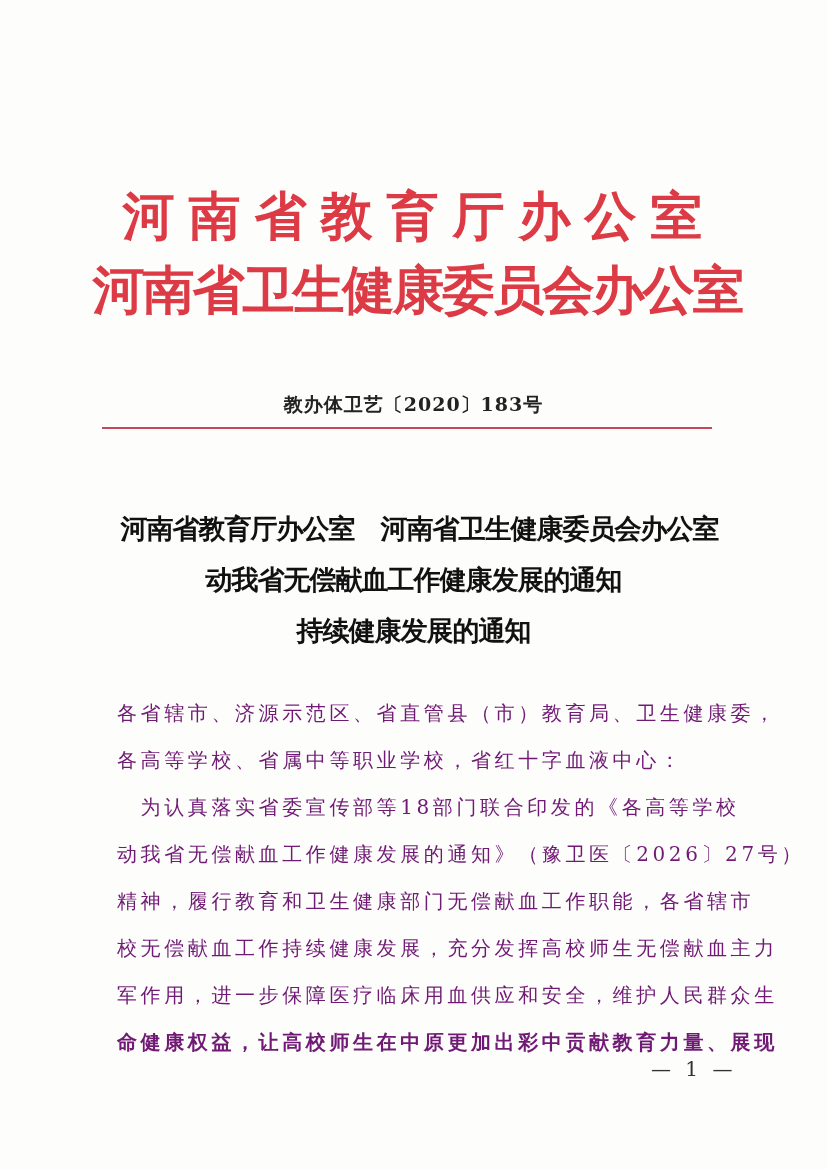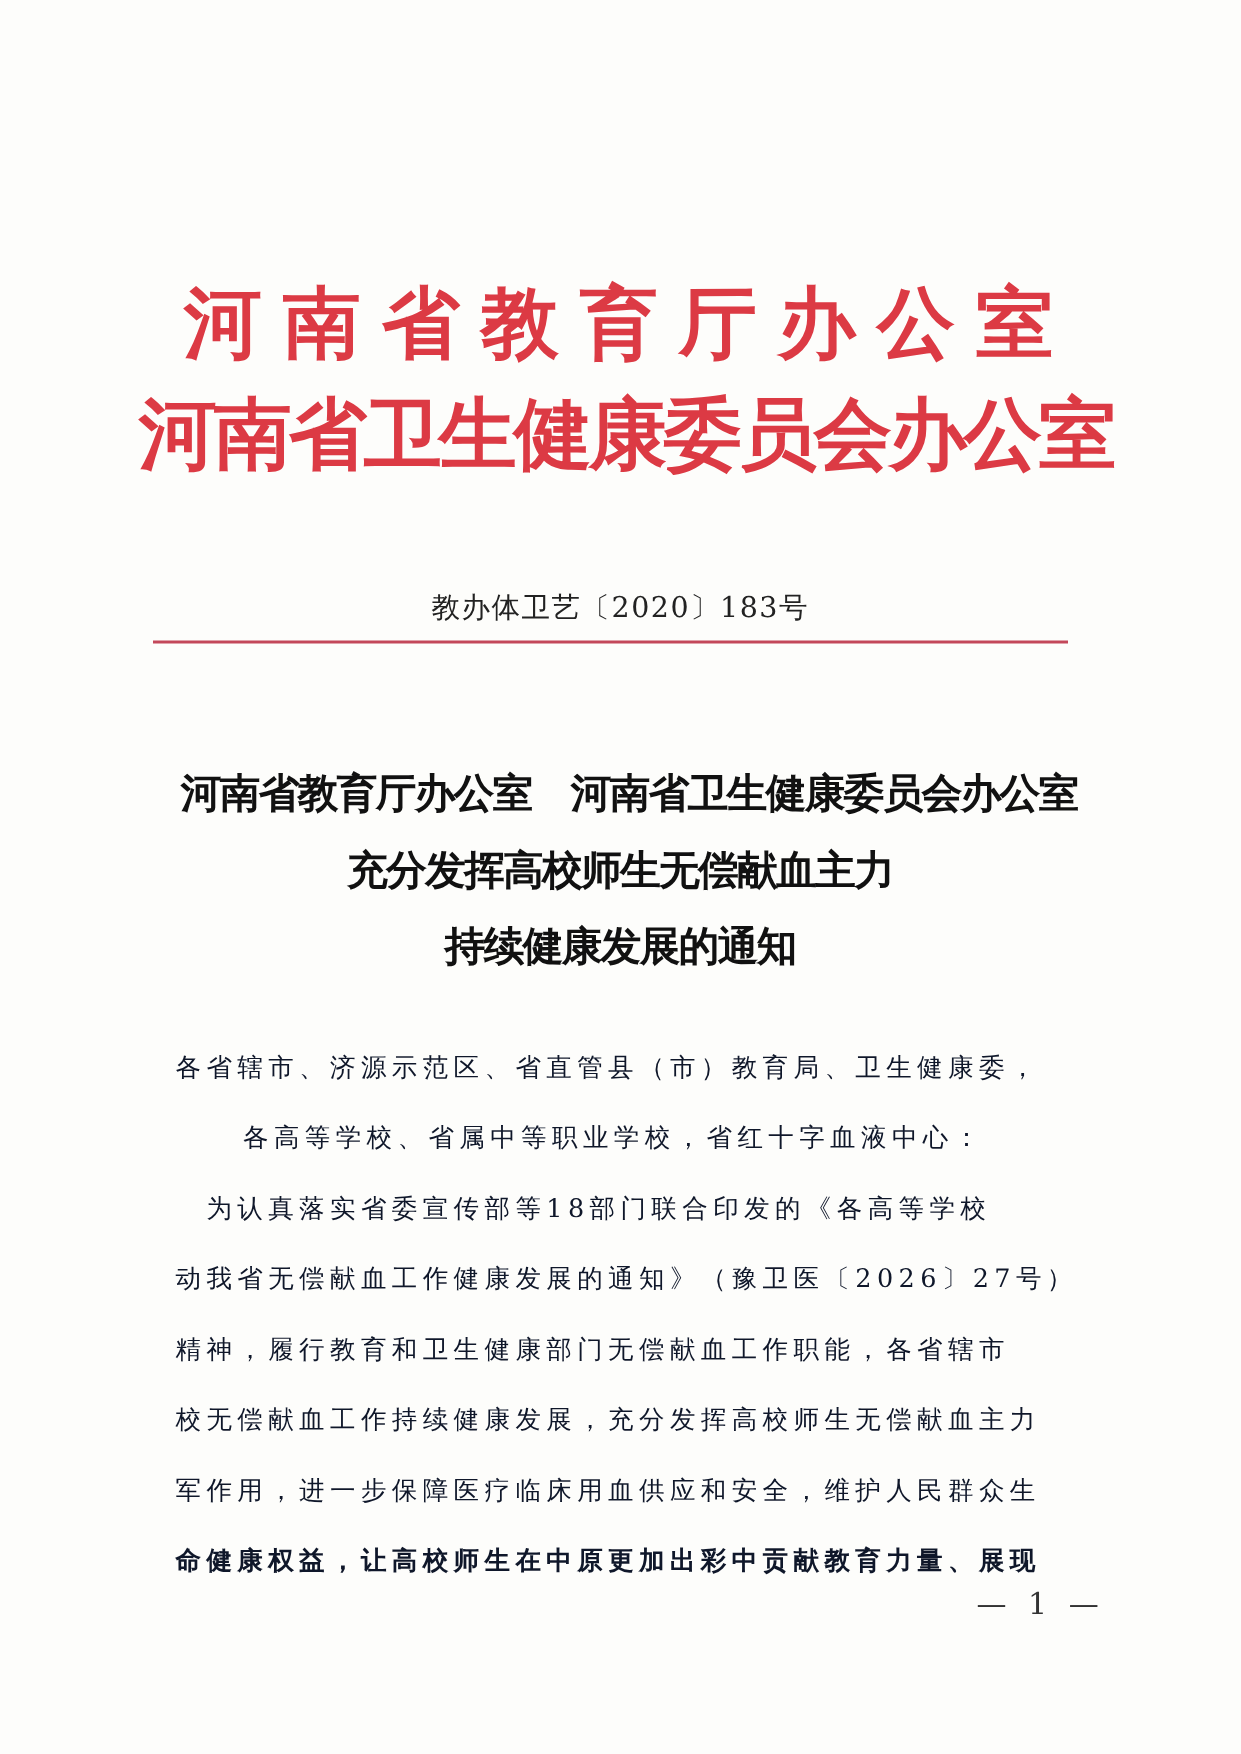--- a/index.html
+++ b/index.html
@@ -8,55 +8,55 @@
     font-family: "DejaVu Serif", "Liberation Serif", serif; color: #1a1a1a;
   }
   .header-line {
     position: absolute; left: 0; width: 827px; text-align: center;
     color: #dc3a44; font-family: "DejaVu Serif", serif; font-weight: bold; white-space: nowrap;
   }
   #hl1 { top: 186px; font-size: 52px; letter-spacing: 14px; line-height: 60px; left: 6px; }
   #hl2 { top: 260px; font-size: 52px; letter-spacing: -2px; line-height: 60px; left: 4px; }
   #docno {
     position: absolute; top: 392px; left: 0; width: 827px; text-align: center;
-    font-size: 19px; letter-spacing: 1px; color: #222;
+    font-size: 19px; letter-spacing: 1px; color: #222; font-weight: bold;
   }
   #redline {
     position: absolute; top: 427px; left: 102px; width: 610px; height: 2px; background: #c3485a;
   }
   .title {
     position: absolute; left: 0; width: 827px; text-align: center; font-weight: bold;
     font-size: 27px; color: #111; white-space: nowrap; letter-spacing: -1px;
   }
   #t1 { top: 511px; left: 6px; }
   #t2 { top: 562px; }
   #t3 { top: 613px; }
   .body-line {
-    position: absolute; left: 117px; font-size: 17px; color: #0f172a; white-space: nowrap; letter-spacing: 3.6px;
+    position: absolute; left: 117px; font-size: 20px; color: #701a75; white-space: nowrap; letter-spacing: 3.6px;
   }
   #pagenum {
     position: absolute; top: 1057px; left: 651px; font-size: 20px; color: #333; white-space: nowrap; letter-spacing: 4px;
   }
 </style>
 </head>
 <body>
 
 <div>
   <div id="hl1" class="header-line">河南省教育厅办公室</div>
   <div id="hl2" class="header-line">河南省卫生健康委员会办公室</div>
 
   <div id="docno">教办体卫艺〔2020〕183号</div>
   <div id="redline"></div>
 
   <div id="t1" class="title">河南省教育厅办公室　河南省卫生健康委员会办公室</div>
-  <div id="t2" class="title">充分发挥高校师生无偿献血主力</div>
+  <div id="t2" class="title">动我省无偿献血工作健康发展的通知</div>
   <div id="t3" class="title">持续健康发展的通知</div>
 
   <div class="body-line" style="top:700px;">各省辖市、济源示范区、省直管县（市）教育局、卫生健康委，</div>
-  <div class="body-line" style="top:747px;margin-left:45px;">各高等学校、省属中等职业学校，省红十字血液中心：</div>
+  <div class="body-line" style="top:747px;">各高等学校、省属中等职业学校，省红十字血液中心：</div>
   <div class="body-line" style="top:794px;">　为认真落实省委宣传部等18部门联合印发的《各高等学校</div>
   <div class="body-line" style="top:841px;">动我省无偿献血工作健康发展的通知》（豫卫医〔2026〕27号）</div>
   <div class="body-line" style="top:888px;">精神，履行教育和卫生健康部门无偿献血工作职能，各省辖市</div>
   <div class="body-line" style="top:935px;">校无偿献血工作持续健康发展，充分发挥高校师生无偿献血主力</div>
   <div class="body-line" style="top:982px;text-align:center;">军作用，进一步保障医疗临床用血供应和安全，维护人民群众生</div>
   <div class="body-line" style="top:1029px;font-weight:bold;">命健康权益，让高校师生在中原更加出彩中贡献教育力量、展现</div>
 
   <div id="pagenum">— 1 —</div>
 </div>
 

